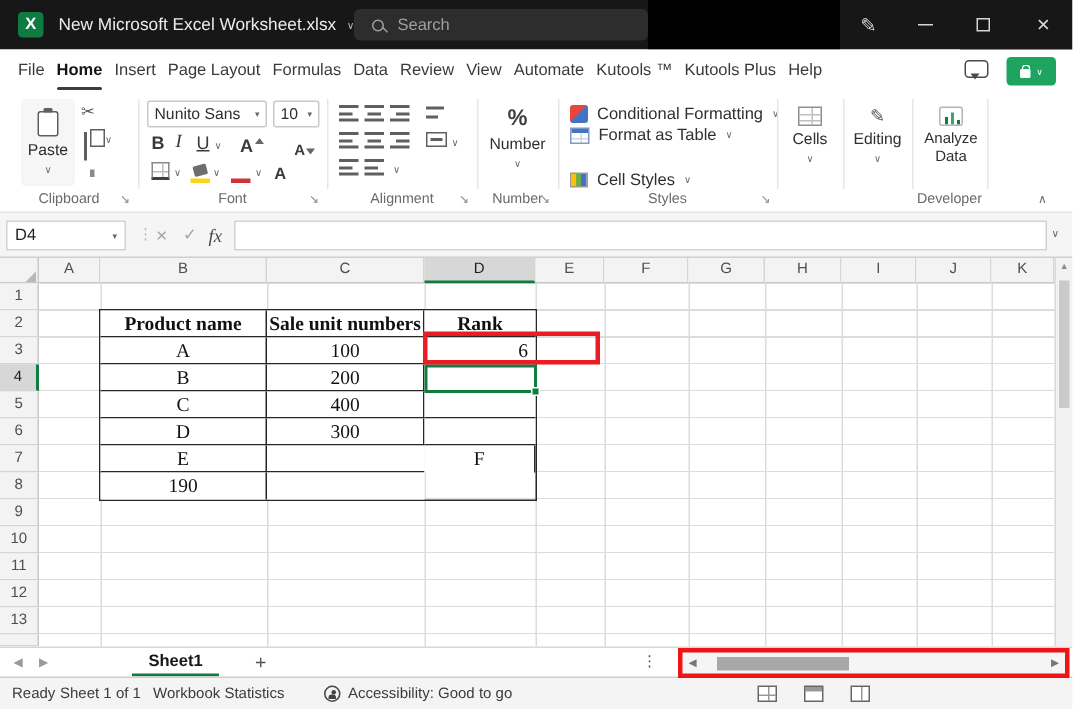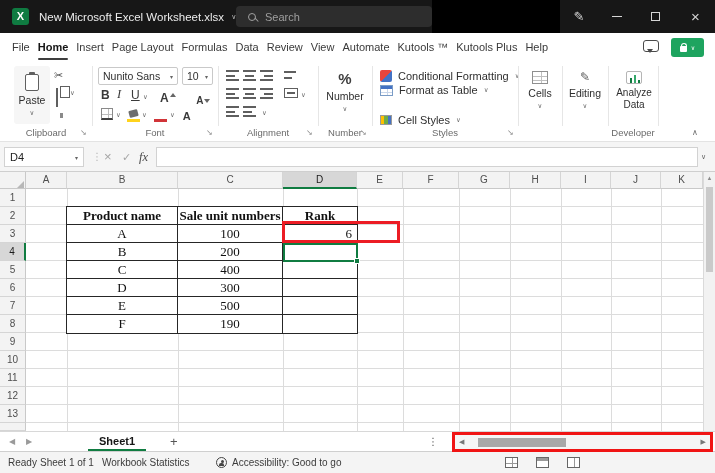--- a/index.html
+++ b/index.html
@@ -362,21 +362,20 @@
 
       <div class="tc">C</div>
       <div class="tc">400</div>
       <div class="tc c3 rank"></div>
 
       <div class="tc">D</div>
       <div class="tc">300</div>
       <div class="tc c3 rank"></div>
 
       <div class="tc">E</div>
-      <div class="tc">500</div>
       <div class="tc c3 rank"></div>
 
       <div class="tc r7">F</div>
       <div class="tc r7">190</div>
       <div class="tc c3 r7 rank"></div>
     </div>
 
     <div class="ab selbox">
       <span class="fillhandle"></span>
     </div>

